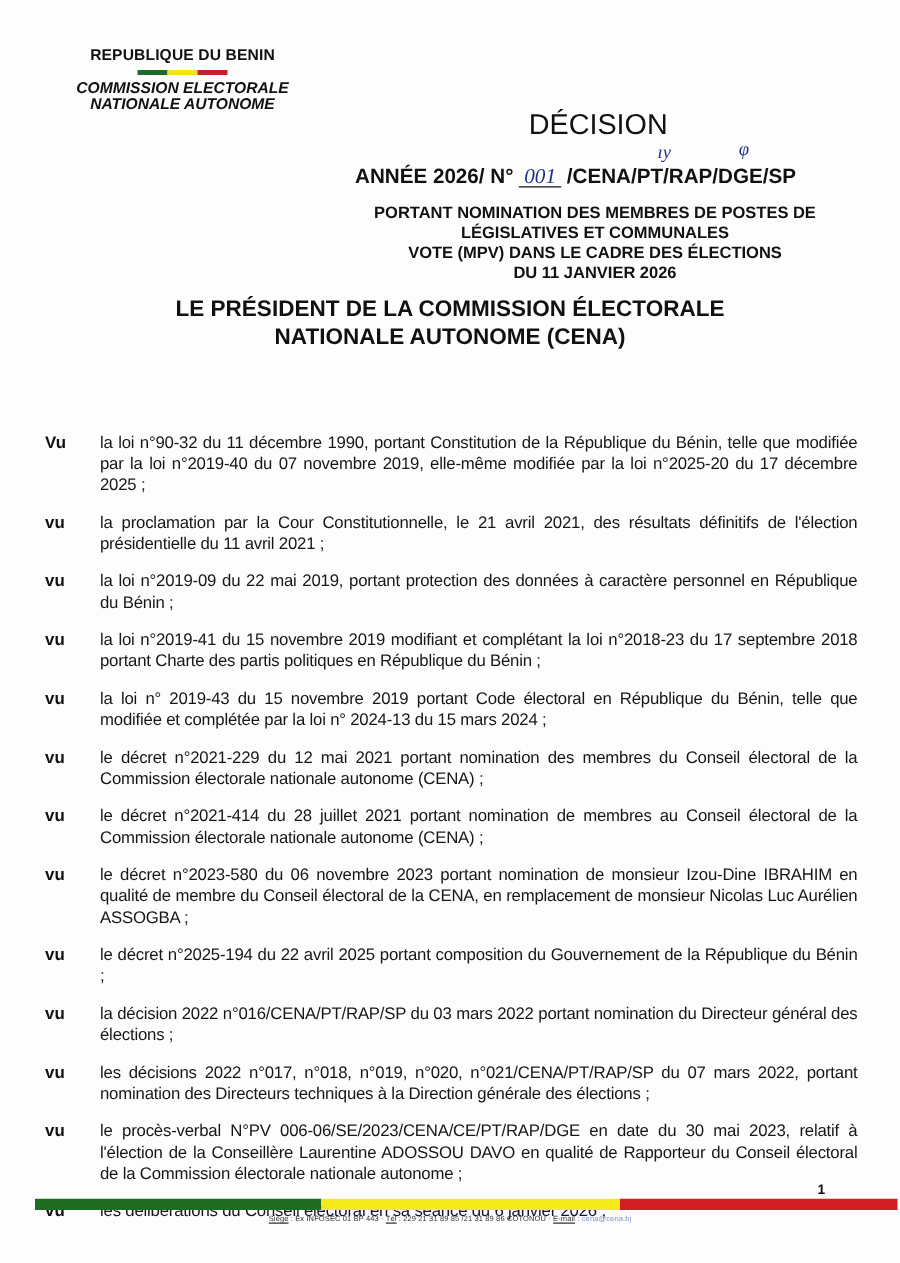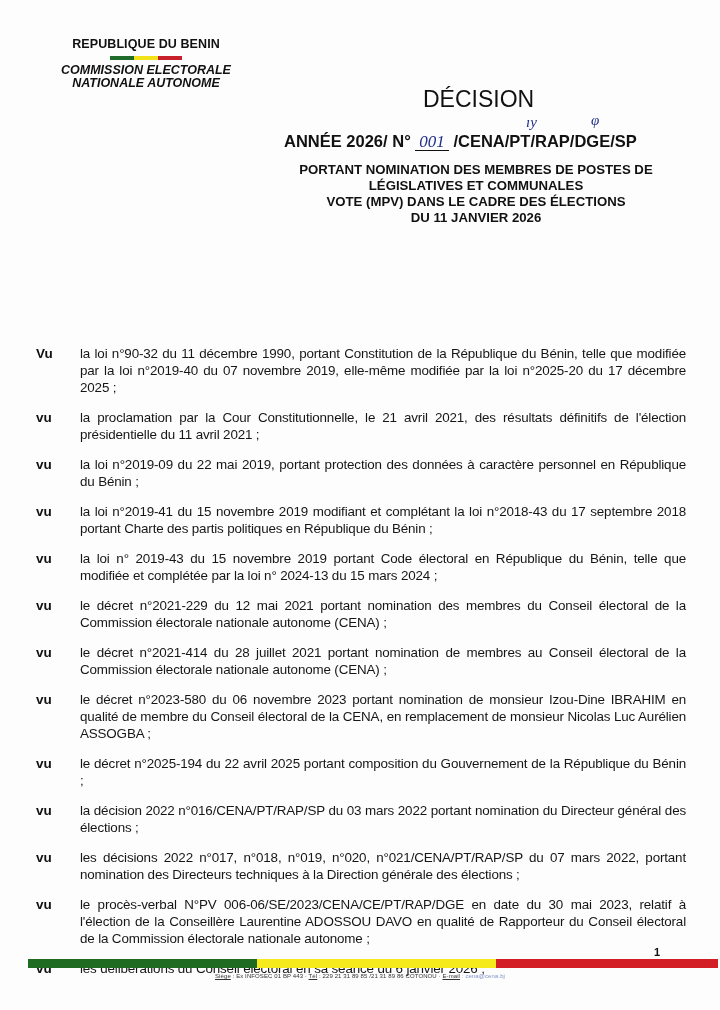--- a/index.html
+++ b/index.html
@@ -72,38 +72,40 @@
   <span class="hand-mark" style="left:591px; top:112px;">φ</span>
 
   <div class="subject">
     <div>PORTANT NOMINATION DES MEMBRES DE POSTES DE</div>
     <div>LÉGISLATIVES ET COMMUNALES</div>
     <div>VOTE (MPV) DANS LE CADRE DES ÉLECTIONS</div>
     <div>DU 11 JANVIER 2026</div>
   </div>
 
   <div class="president">
+    <div>LE PRÉSIDENT DE LA COMMISSION ÉLECTORALE</div>
+    <div>NATIONALE AUTONOME (CENA)</div>
   </div>
 
   <div class="vu-list">
     <div class="vu-item">
       <div class="vu-label">Vu</div>
       <div class="vu-text">la loi n°90-32 du 11 décembre 1990, portant Constitution de la République du Bénin, telle que modifiée par la loi n°2019-40 du 07 novembre 2019, elle-même modifiée par la loi n°2025-20 du 17 décembre 2025 ;</div>
     </div>
     <div class="vu-item">
       <div class="vu-label">vu</div>
       <div class="vu-text">la proclamation par la Cour Constitutionnelle, le 21 avril 2021, des résultats définitifs de l'élection présidentielle du 11 avril 2021 ;</div>
     </div>
     <div class="vu-item">
       <div class="vu-label">vu</div>
       <div class="vu-text">la loi n°2019-09 du 22 mai 2019, portant protection des données à caractère personnel en République du Bénin ;</div>
     </div>
     <div class="vu-item">
       <div class="vu-label">vu</div>
-      <div class="vu-text">la loi n°2019-41 du 15 novembre 2019 modifiant et complétant la loi n°2018-43 du 17 septembre 2018 portant Charte des partis politiques en République du Bénin ;</div>
+      <div class="vu-text">la loi n°2019-41 du 15 novembre 2019 modifiant et complétant la loi n°2018-23 du 17 septembre 2018 portant Charte des partis politiques en République du Bénin ;</div>
     </div>
     <div class="vu-item">
       <div class="vu-label">vu</div>
       <div class="vu-text">la loi n° 2019-43 du 15 novembre 2019 portant Code électoral en République du Bénin, telle que modifiée et complétée par la  loi n° 2024-13 du 15 mars 2024 ;</div>
     </div>
     <div class="vu-item">
       <div class="vu-label">vu</div>
       <div class="vu-text">le décret n°2021-229 du 12 mai 2021 portant nomination des membres du Conseil électoral de la Commission électorale nationale autonome (CENA) ;</div>
     </div>
     <div class="vu-item">

